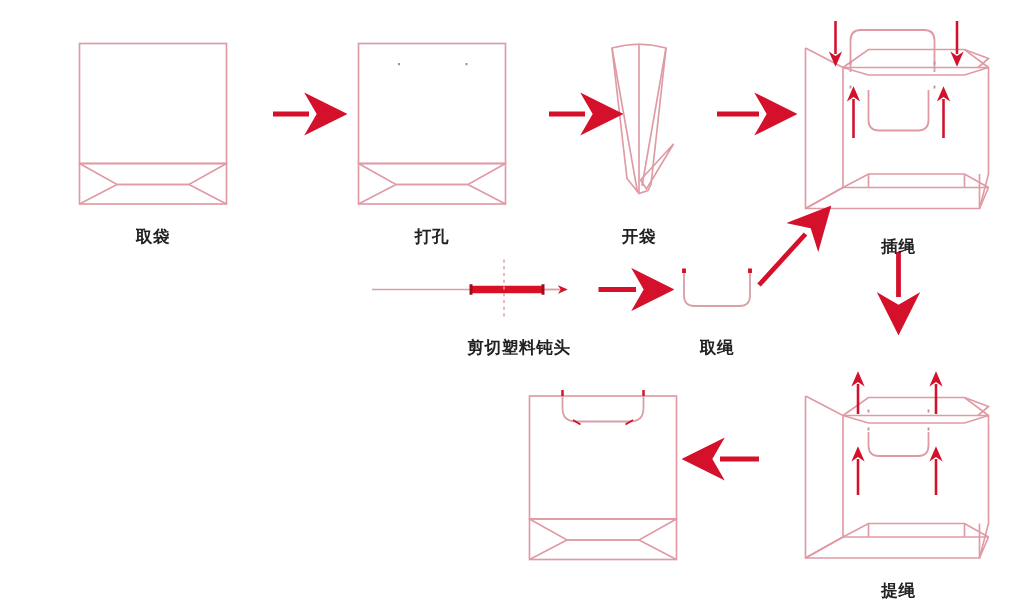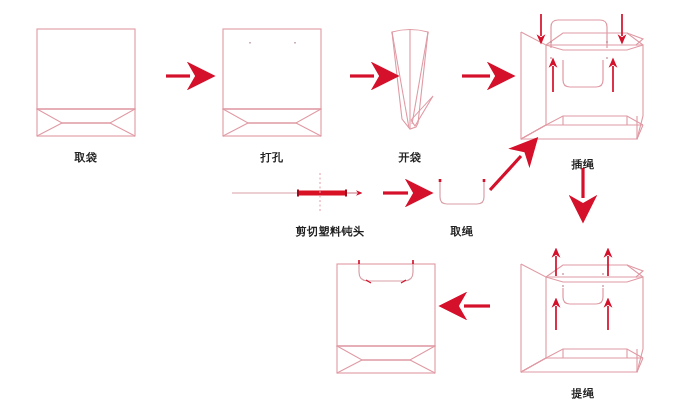--- a/index.html
+++ b/index.html
@@ -3,21 +3,21 @@
 <meta charset="utf-8">
 <style>
   html,body{margin:0;padding:0;}
   body{
     width:680px;height:405px;
     background:#ffffff;
     font-family:"DejaVu Sans","Liberation Sans",sans-serif;
     overflow:hidden;
     position:relative;
   }
-  #stage{position:absolute;left:0;top:0;width:580px;height:405px;}
+  #stage{position:absolute;left:16px;top:0;width:580px;height:405px;}
   .lbl{
     position:absolute;
     font-size:11px;
     font-weight:bold;
     color:#222222;
     letter-spacing:0.5px;
     white-space:nowrap;
     text-align:center;
     transform:translateX(-50%);
   }

